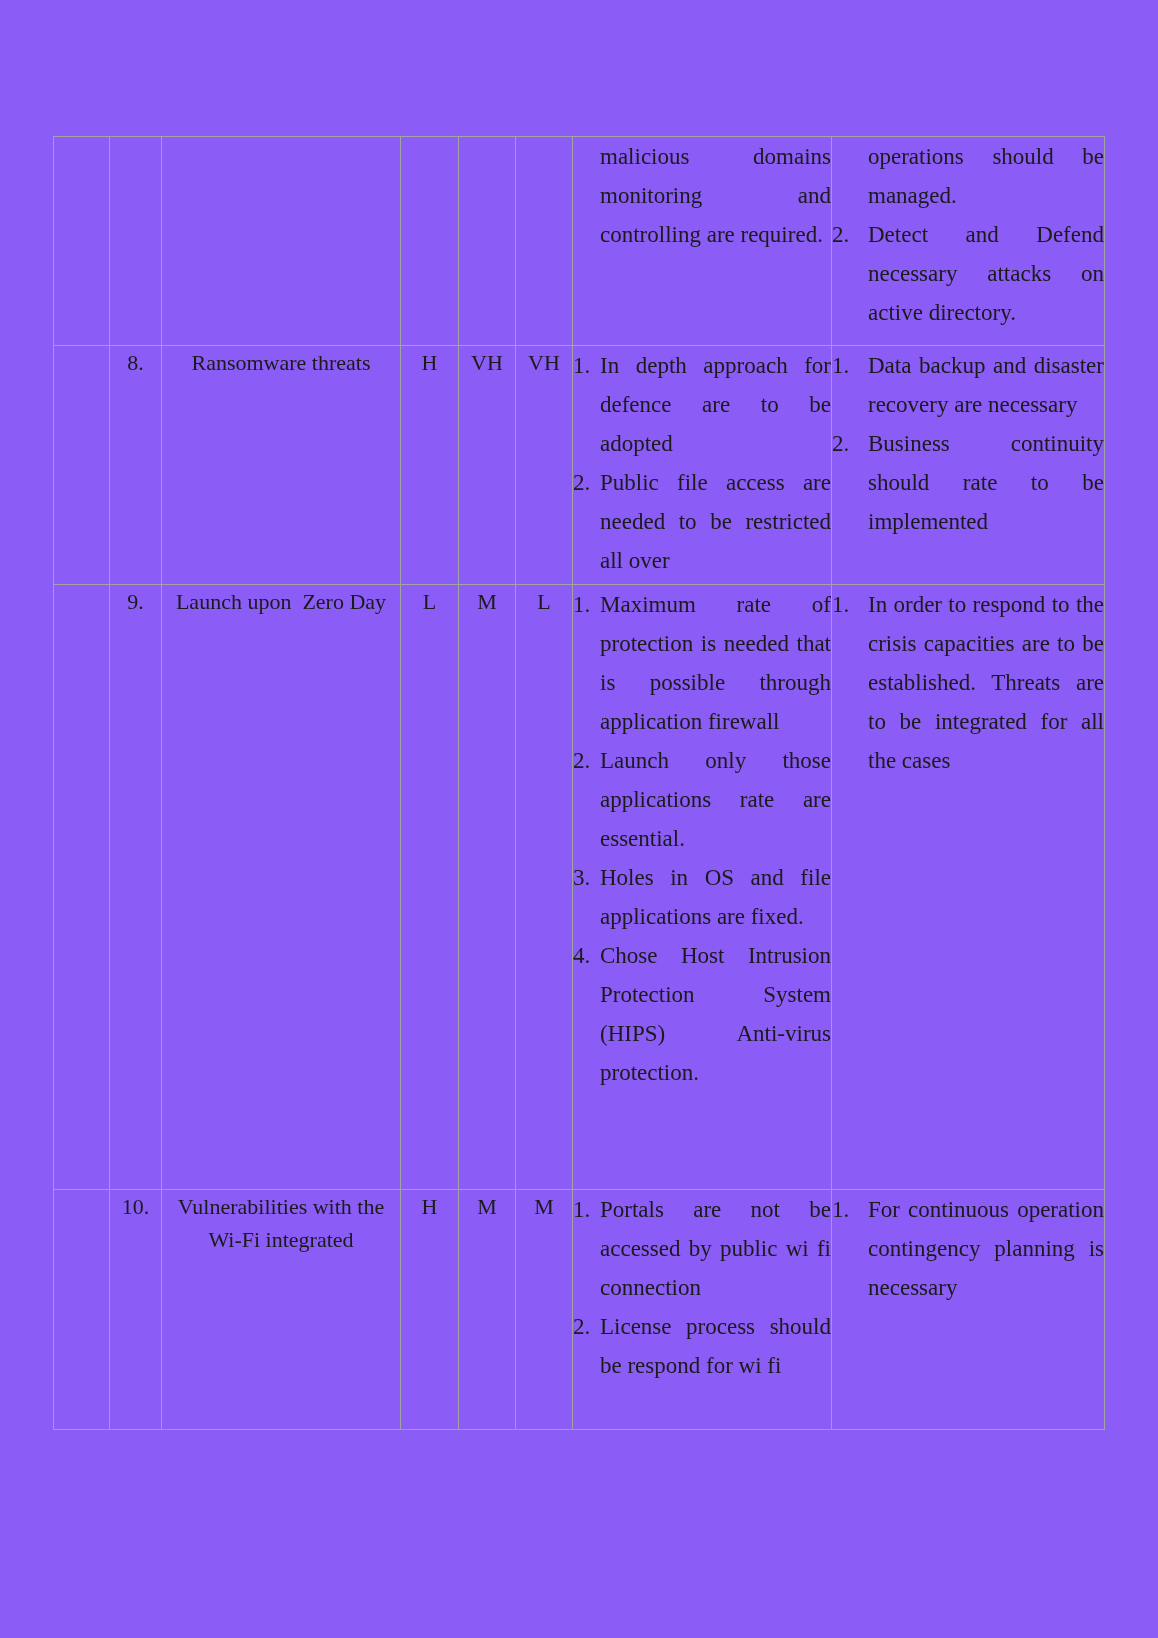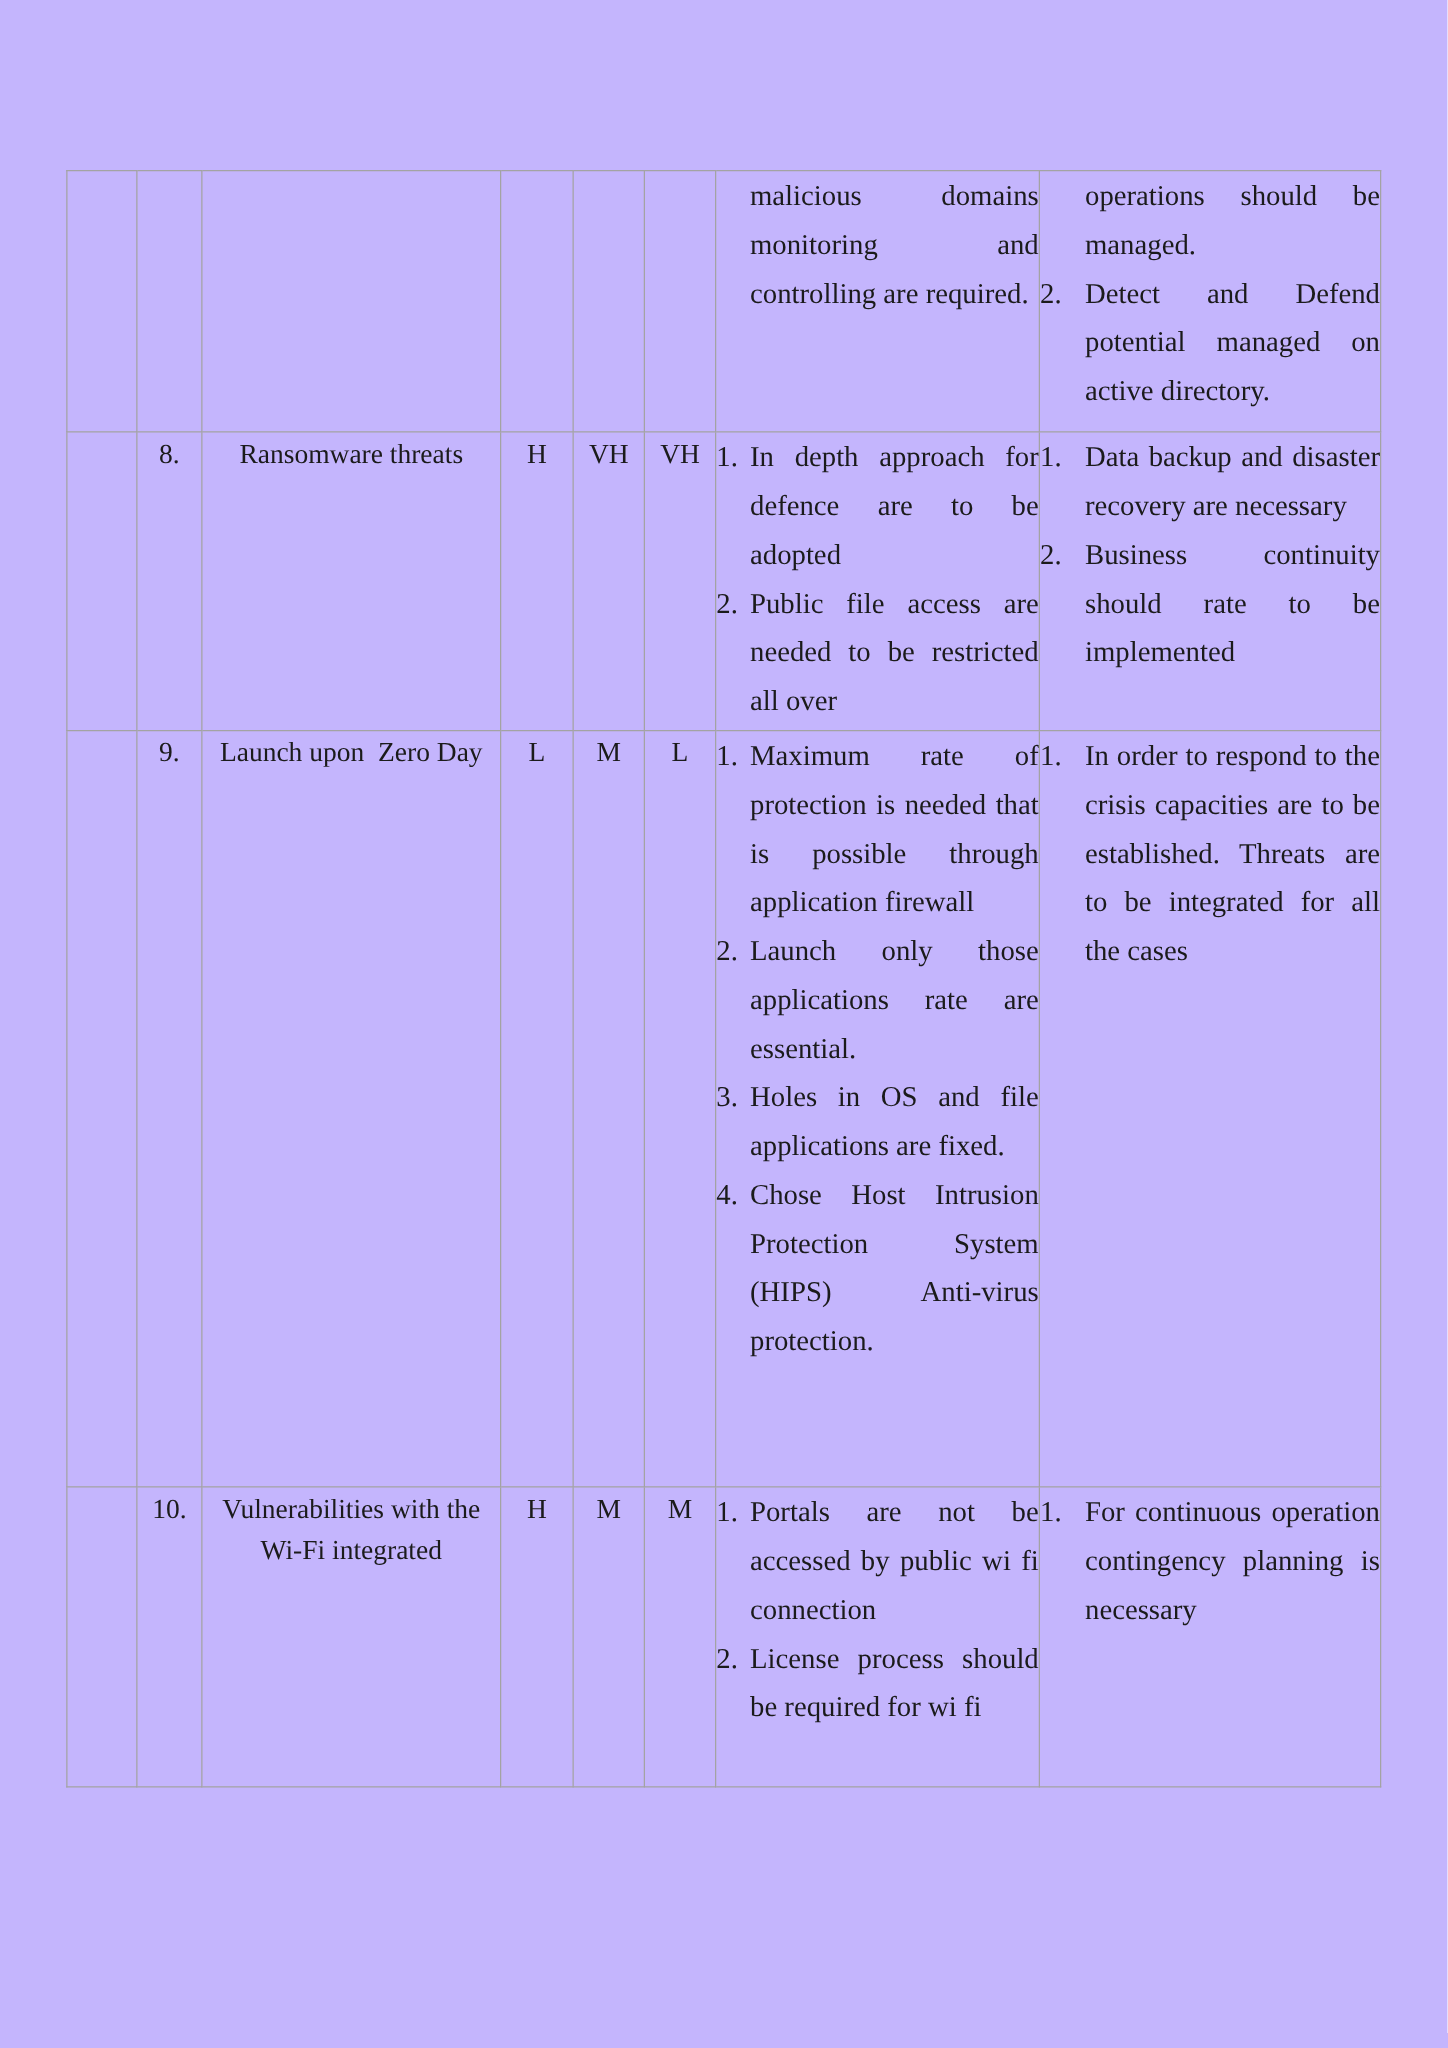--- a/index.html
+++ b/index.html
@@ -10,21 +10,21 @@
   body {
     width: 1158px;
     height: 1638px;
     font-family: "Liberation Serif", "DejaVu Serif", serif;
     color: #1b1b1b;
   }
   .page {
     position: relative;
     width: 1158px;
     height: 1638px;
-    background: #c4b5fd;
+    background: #8b5cf6;
     overflow: hidden;
   }
   table.risk-table {
     position: absolute;
     left: 53px;
     top: 136px;
     width: 1051px;
     border-collapse: collapse;
     table-layout: fixed;
   }
@@ -109,21 +109,21 @@
             <span class="t">malicious domains monitoring and controlling are required.</span>
           </div>
         </td>
         <td class="c-list c-rec">
           <div class="li">
             <span class="n"></span>
             <span class="t">operations should be managed.</span>
           </div>
           <div class="li">
             <span class="n">2.</span>
-            <span class="t">Detect and Defend potential managed on active directory.</span>
+            <span class="t">Detect and Defend necessary attacks on active directory.</span>
           </div>
         </td>
       </tr>
 
       <tr class="r1">
         <td class="c-span"></td>
         <td class="c-num">8.</td>
         <td class="c-threat">Ransomware threats</td>
         <td class="c-rate">H</td>
         <td class="c-rate">VH</td>
@@ -190,21 +190,21 @@
         <td class="c-rate">H</td>
         <td class="c-rate">M</td>
         <td class="c-rate">M</td>
         <td class="c-list c-mit">
           <div class="li">
             <span class="n">1.</span>
             <span class="t">Portals are not be accessed by public wi fi connection</span>
           </div>
           <div class="li">
             <span class="n">2.</span>
-            <span class="t">License process should be required for wi fi</span>
+            <span class="t">License process should be respond for wi fi</span>
           </div>
         </td>
         <td class="c-list c-rec">
           <div class="li">
             <span class="n">1.</span>
             <span class="t">For continuous operation contingency planning is necessary</span>
           </div>
         </td>
       </tr>
 

